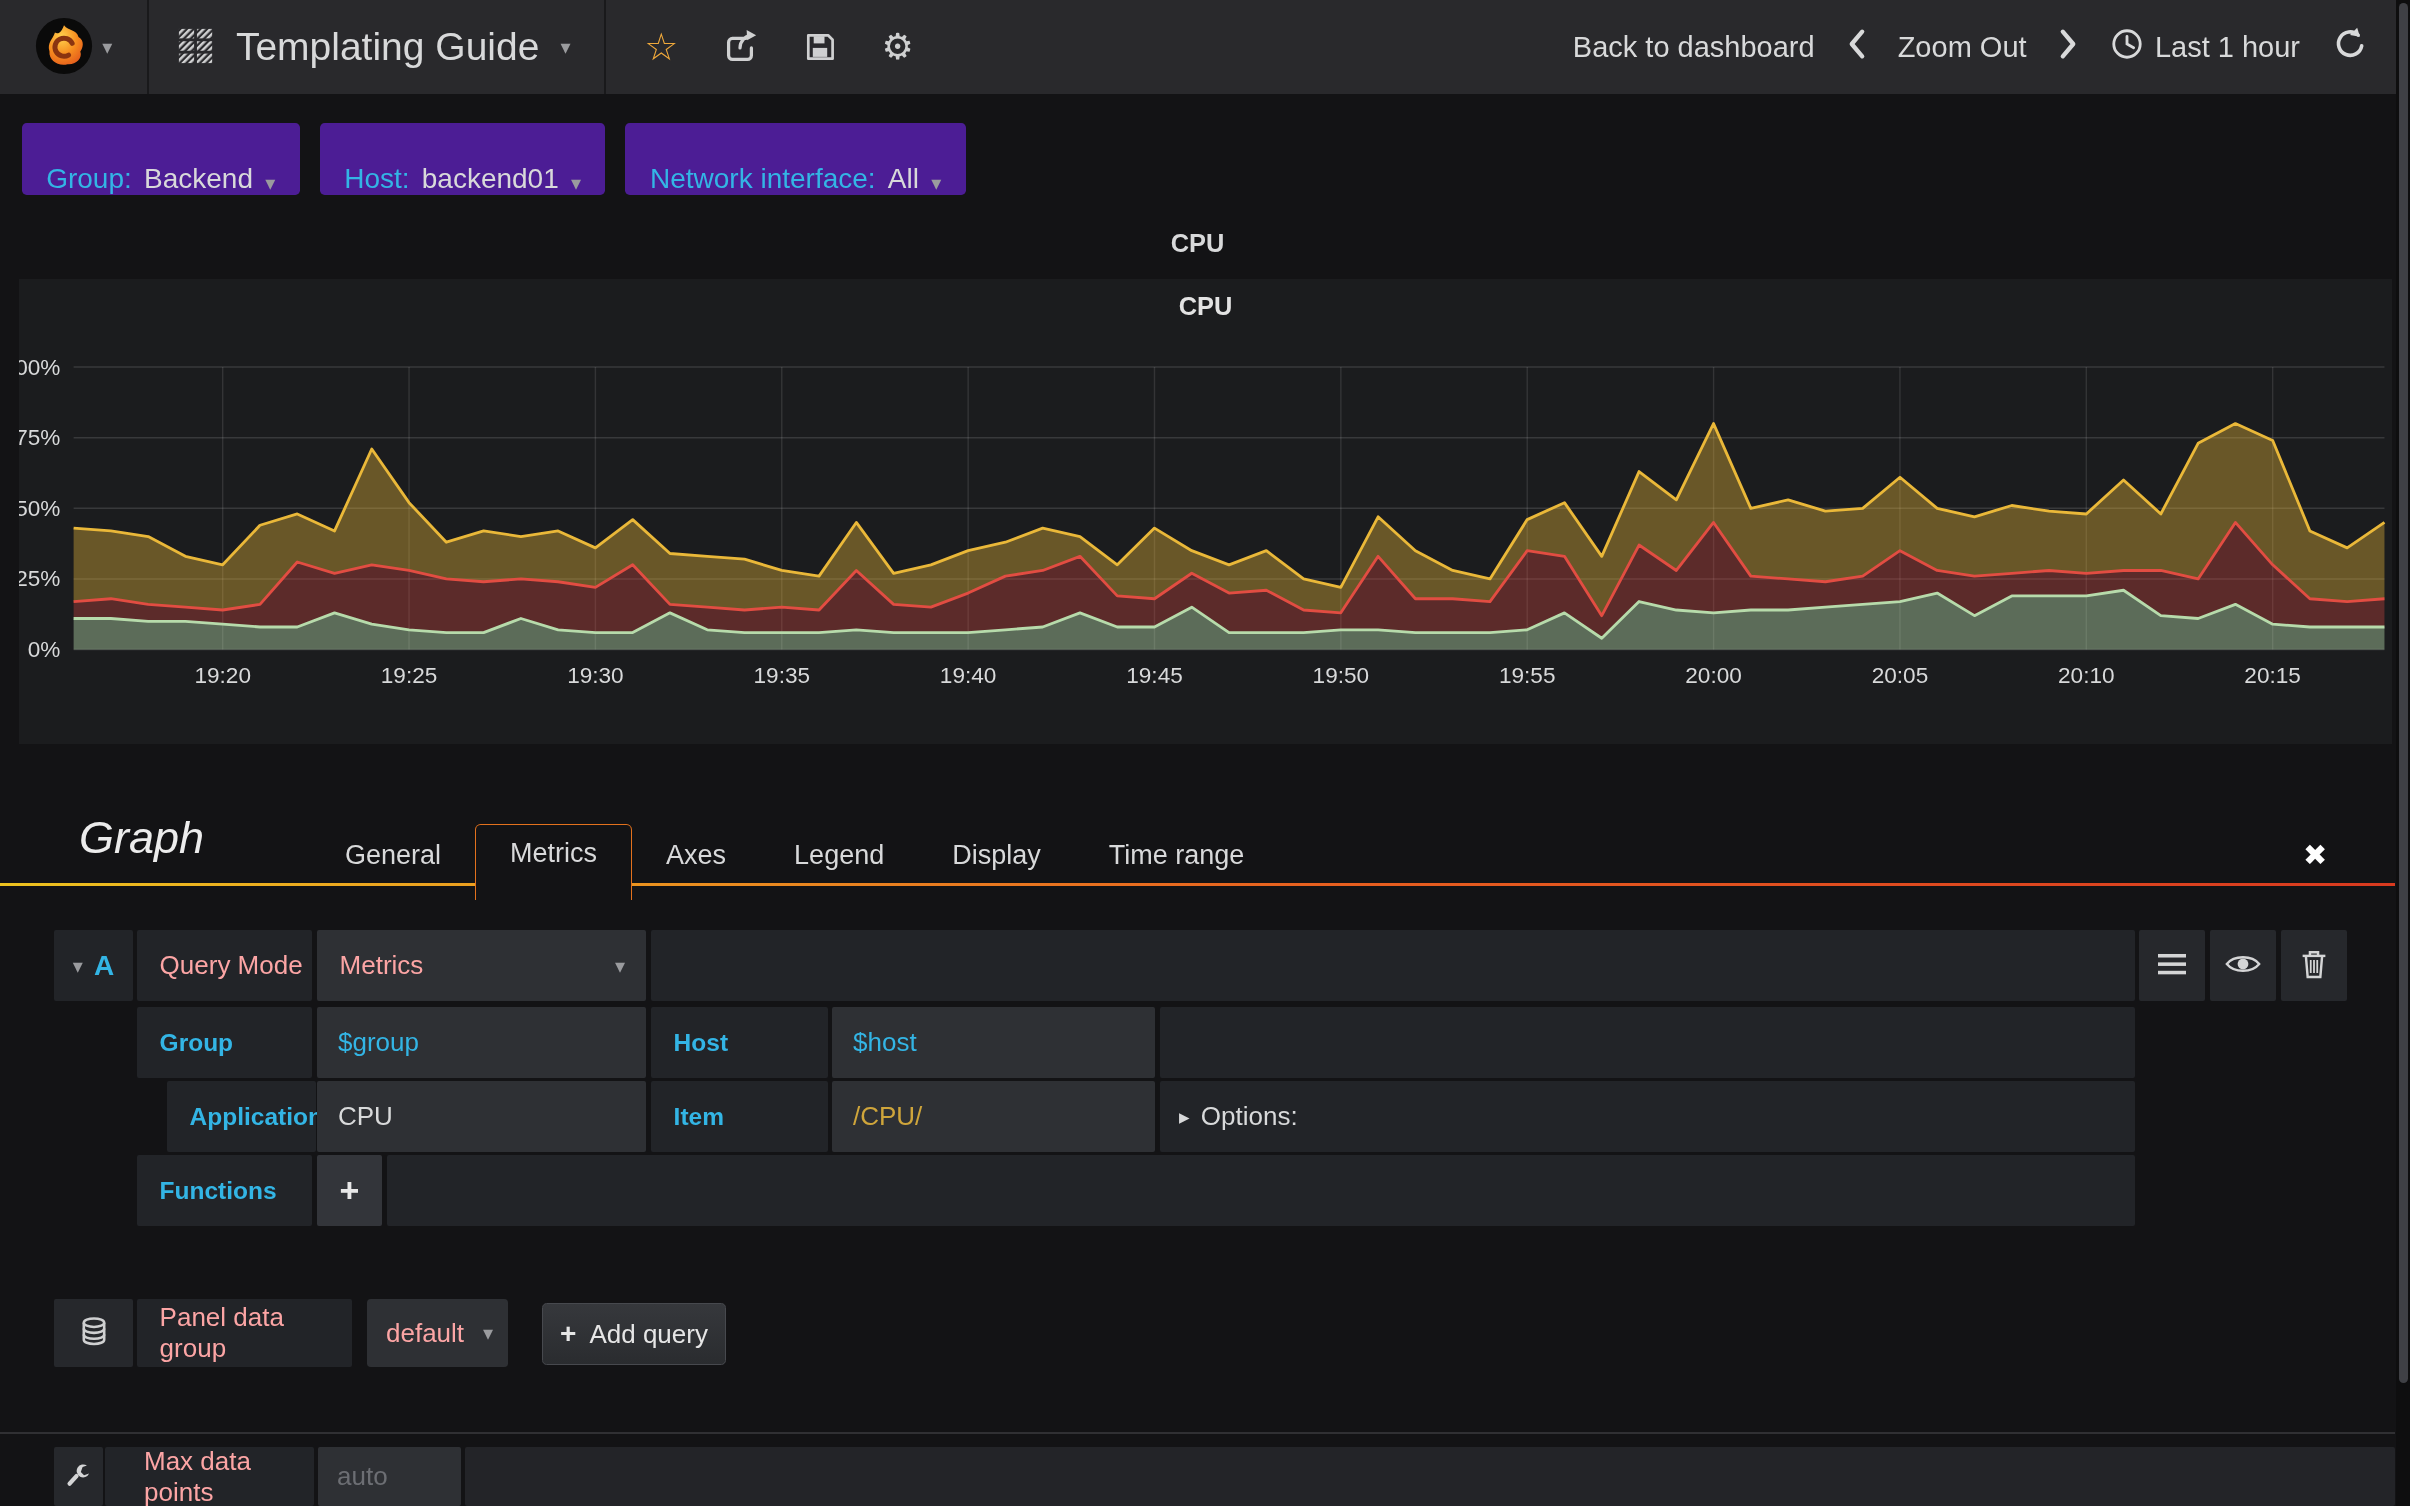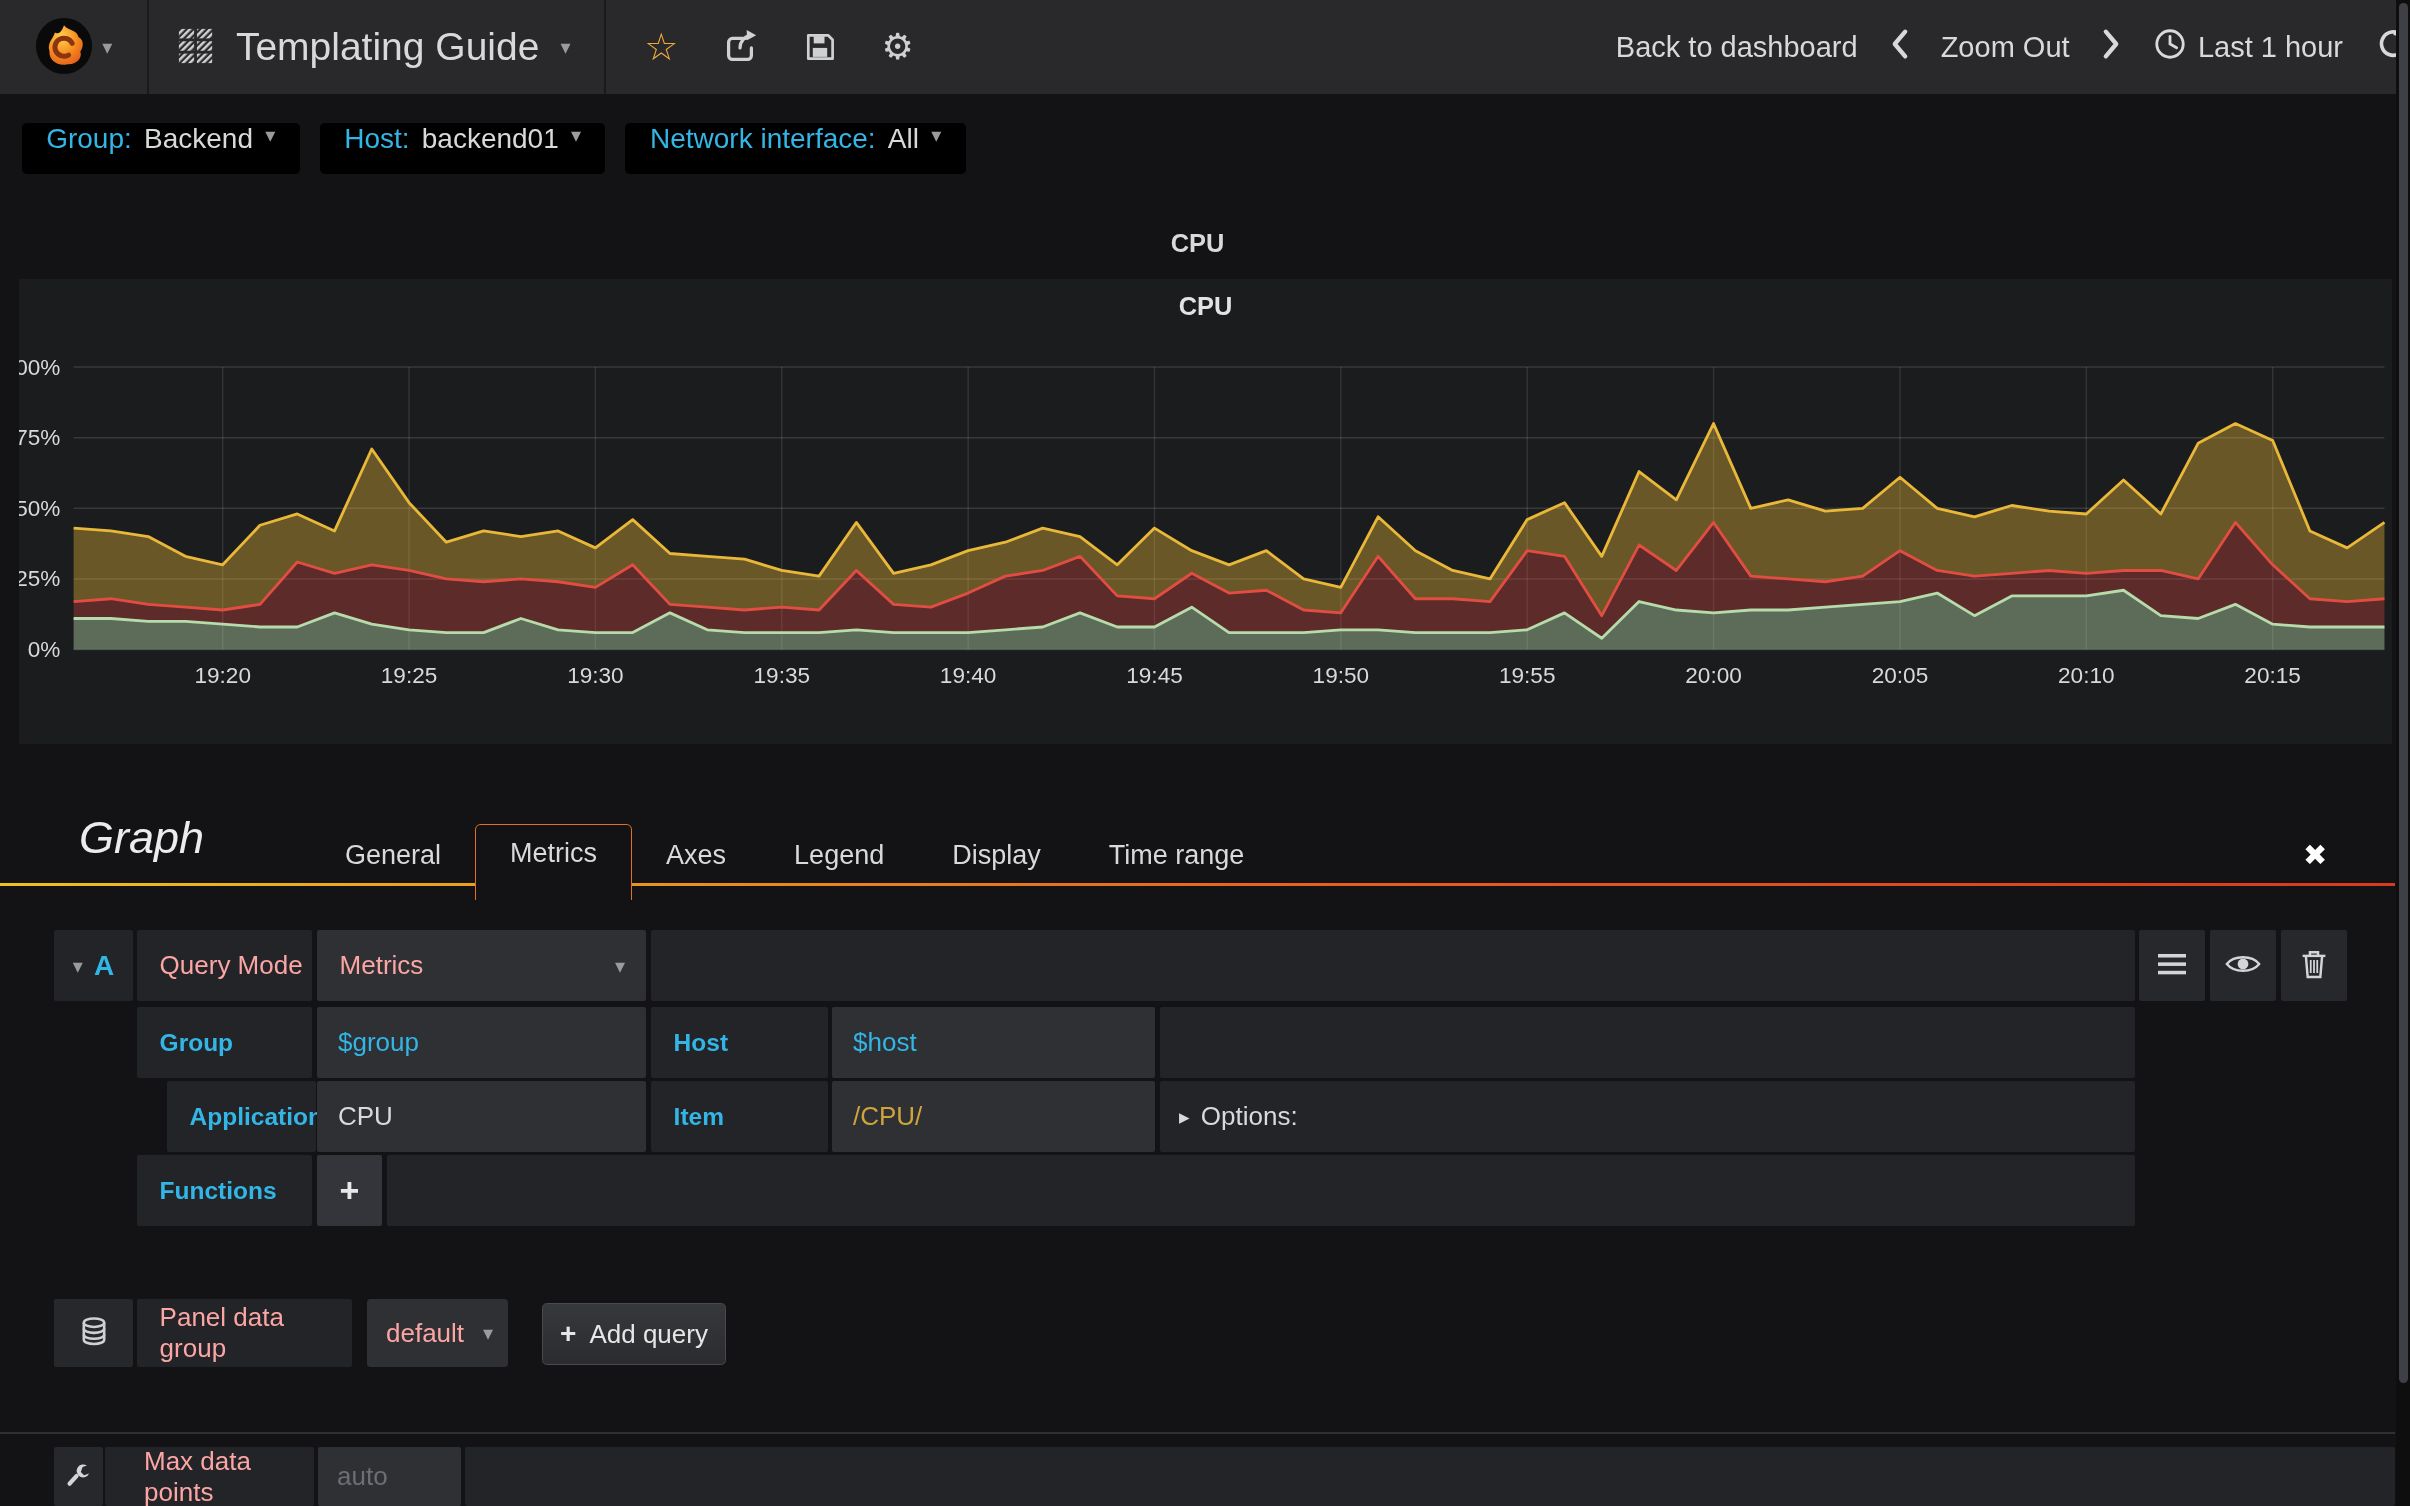--- a/index.html
+++ b/index.html
@@ -15,26 +15,26 @@
   .navbar{position:absolute;left:0;top:0;width:2411px;height:94px;background:#29292c;display:flex;align-items:center;}
   .nav-sep{width:1.9px;height:94px;background:#19191b;}
   .logo-wrap{width:147px;height:94px;display:flex;align-items:center;justify-content:center;gap:9.4px;cursor:pointer;}
   .dash-wrap{height:94px;display:flex;align-items:center;padding:0 34px 0 28px;gap:21px;cursor:pointer;}
   .dash-title{font-size:39px;color:#d8d9da;}
   .caret{font-family:"DejaVu Sans",sans-serif;color:#9a9b9e;font-size:20px;}
   .nav-icons{display:flex;align-items:center;gap:43px;padding-left:38px;}
   .nav-icons .ic{display:flex;align-items:center;justify-content:center;cursor:pointer;}
   .star-ic{font-family:"DejaVu Sans",sans-serif;font-size:38px;color:#f0a93b;line-height:38px;}
   .gear-ic{font-family:"DejaVu Sans",sans-serif;font-size:36px;color:#cfd0d1;line-height:38px;}
-  .nav-right{margin-left:auto;display:flex;align-items:center;gap:32px;font-size:29px;}
+  .nav-right{margin-left:auto;display:flex;align-items:center;gap:32px;padding-right:43px;font-size:29px;}
   .nav-right .txt{cursor:pointer;}
   .clockgrp{display:flex;align-items:center;gap:11.3px;cursor:pointer;}
   
   .vars{position:absolute;left:21.7px;top:123px;display:flex;gap:20px;}
-  .varbox{height:51px;background:#000000;border-radius:4.7px;display:flex;align-items:flex-start;padding:0 24.5px;gap:12.2px;font-size:28px;cursor:pointer;}
+  .varbox{height:72px;background:#4c1d95;border-radius:4.7px;display:flex;align-items:flex-end;padding:0 24.5px;gap:12.2px;font-size:28px;cursor:pointer;}
   .varbox .vlabel{color:#33b5e5;}
   .varbox .vval{color:#d8d9da;}
   
   .row-title{position:absolute;left:0;top:229px;width:2395px;text-align:center;font-size:25.4px;font-weight:bold;color:#d8d9da;}
   .panel{position:absolute;left:19px;top:279px;width:2373px;height:465px;background:#1b1c1e;}
   .panel-title{position:absolute;left:0;top:13px;width:100%;text-align:center;font-size:25.4px;font-weight:bold;color:#e3e3e3;cursor:pointer;}
   .legend{position:absolute;left:45px;top:426px;display:flex;gap:34px;align-items:center;}
   .legend .litem{display:flex;align-items:center;gap:10.4px;font-size:21.7px;color:#d8d9da;cursor:pointer;}
   .swatch{width:24.5px;height:6.6px;border-radius:3.8px;display:inline-block;}
   

